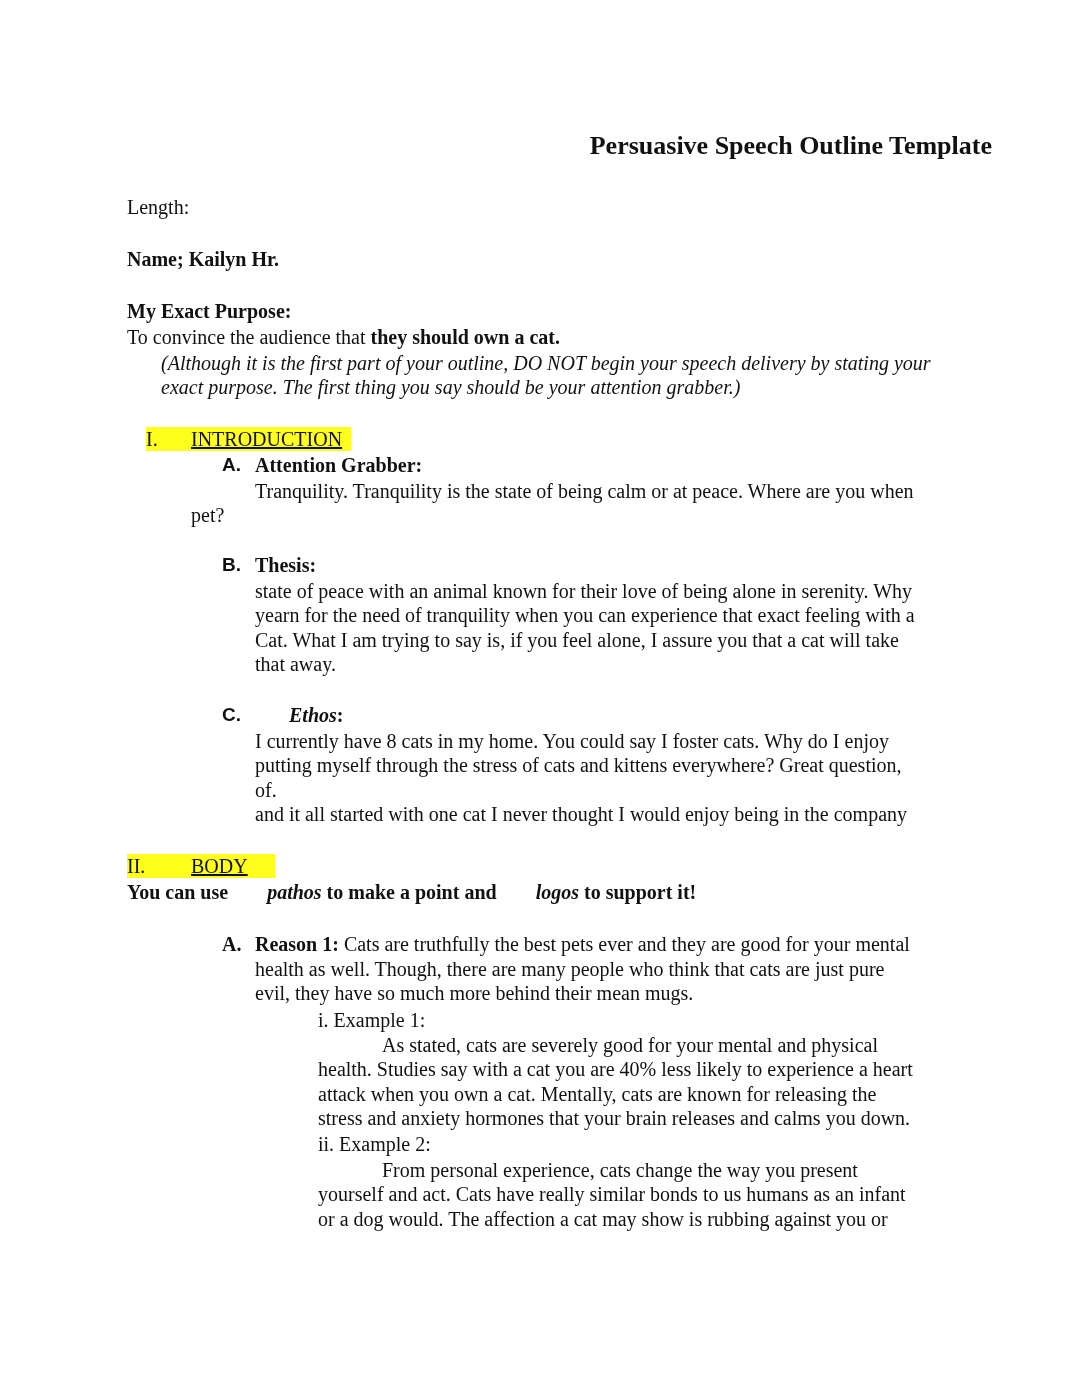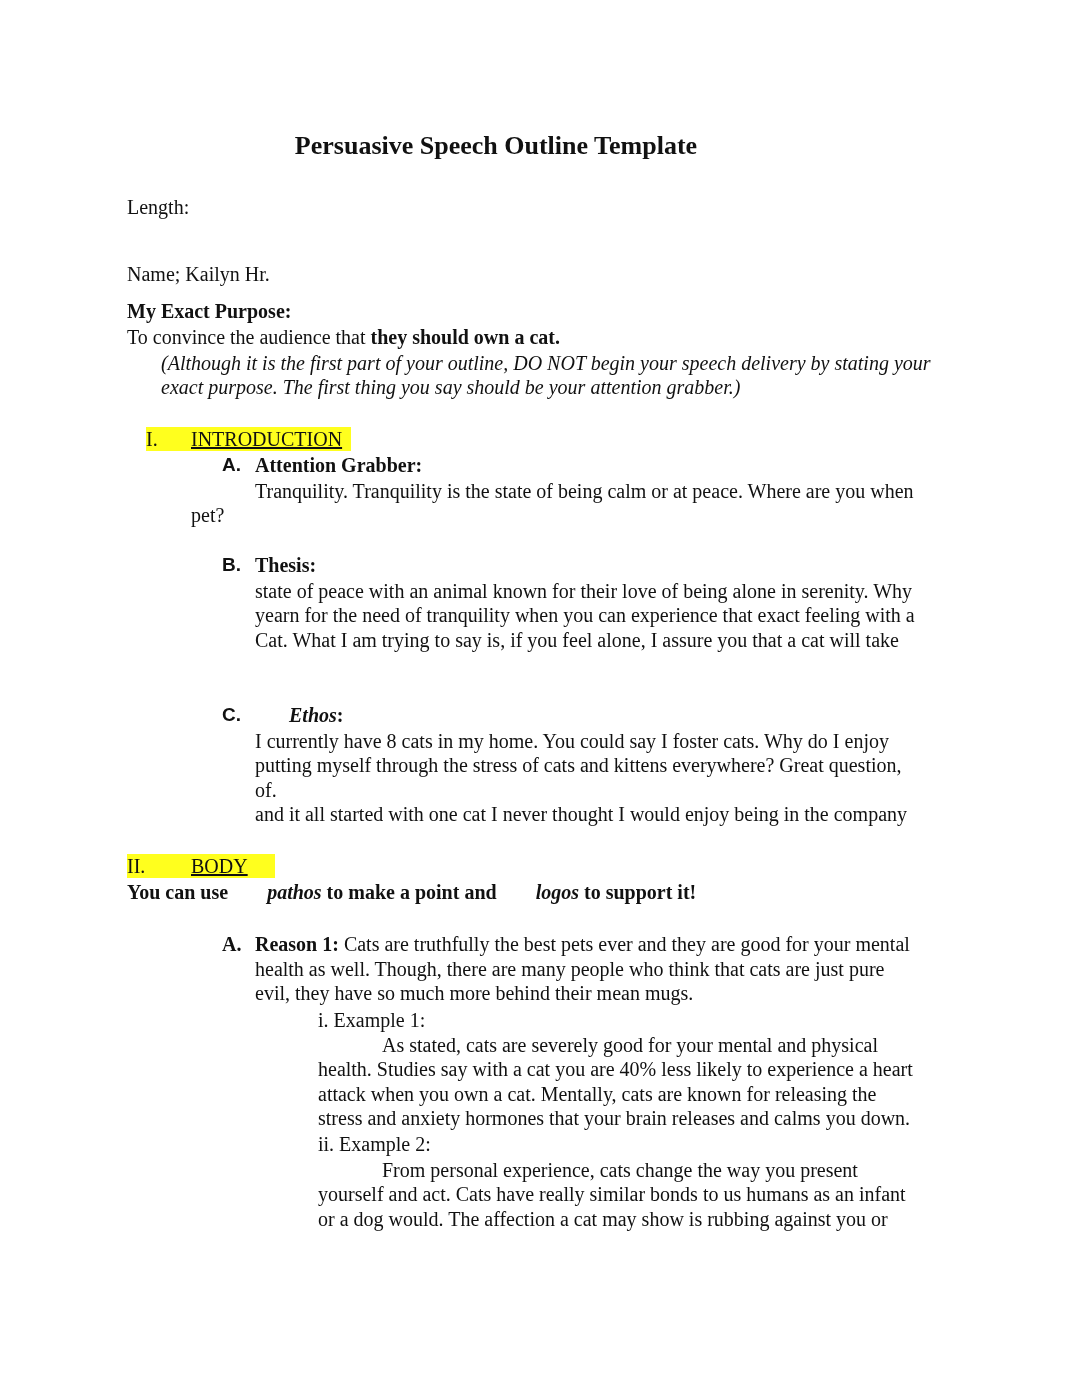--- a/index.html
+++ b/index.html
@@ -1,36 +1,36 @@
 <!DOCTYPE html>
 <html><head>
 <meta charset="utf-8">
 <style>
   html, body { margin:0; padding:0; background:#ffffff; }
   body { width:1080px; height:1397px; position:relative; overflow:hidden;
          font-family:"Liberation Serif", serif; color:#111; font-size:20px; }
   .abs { position:absolute; white-space:nowrap; line-height:24px; }
-  .title { left:0; width:992px; text-align:center; top:131px; font-size:26px; font-weight:bold; line-height:30px; }
+  .title { left:0; width:992px; text-align:right; top:131px; font-size:26px; font-weight:bold; line-height:30px; }
   .b { font-weight:bold; }
   .i { font-style:italic;margin-left:34px; }
   .hl { background:#ffff1e; }
   .u { text-decoration:underline; }
   .sans { font-family:"Liberation Sans", sans-serif; font-weight:bold; font-size:19px; }
   .para { position:absolute; line-height:24.3px; }
   .para div { white-space:nowrap; }
 </style>
 </head>
 <body>
 
 <div>
 
   <div class="abs title">Persuasive Speech Outline Template</div>
 
   <div class="abs" style="left:127px; top:195px;">Length:</div>
-  <div class="abs" style="left:127px; top:262px;">Name; Kailyn Hr.</div>
+  <div class="abs" style="left:127px; top:247px;font-weight:bold;">Name; Kailyn Hr.</div>
 
   <div class="abs b" style="left:127px; top:299px;">My Exact Purpose:</div>
   <div class="abs" style="left:127px; top:325px;"><span>To convince the audience that </span><span class="b">they should own a cat.</span></div>
   <div class="para i" style="left:127px; top:351px;">
     <div>(Although it is the first part of your outline, DO NOT begin your speech delivery by stating your</div>
     <div>exact purpose. The first thing you say should be your attention grabber.)</div>
   </div>
 
   <div class="abs hl" style="left:146px; top:427px; width:205px;">
     <span>I.</span>
@@ -43,20 +43,21 @@
     <div style="padding-left:64px;">Tranquility. Tranquility is the state of being calm or at peace. Where are you when</div>
     <div>pet?</div>
   </div>
 
   <div class="abs sans" style="left:222px; top:553px;">B.</div>
   <div class="abs b" style="left:255px; top:553px;">Thesis:</div>
   <div class="para" style="left:255px; top:579px;">
     <div>state of peace with an animal known for their love of being alone in serenity. Why</div>
     <div>yearn for the need of tranquility when you can experience that exact feeling with a</div>
     <div>Cat. What I am trying to say is, if you feel alone, I assure you that a cat will take</div>
+    <div>that away.</div>
   </div>
 
   <div class="abs sans" style="left:222px; top:703px;">C.</div>
   <div class="abs b" style="left:255px; top:703px;"><span class="i">Ethos</span><span>:</span></div>
   <div class="para" style="left:255px; top:729px;">
     <div>I currently have 8 cats in my home. You could say I foster cats. Why do I enjoy</div>
     <div>putting myself through the stress of cats and kittens everywhere? Great question,</div>
     <div>of.</div>
     <div>and it all started with one cat I never thought I would enjoy being in the company</div>
   </div>

